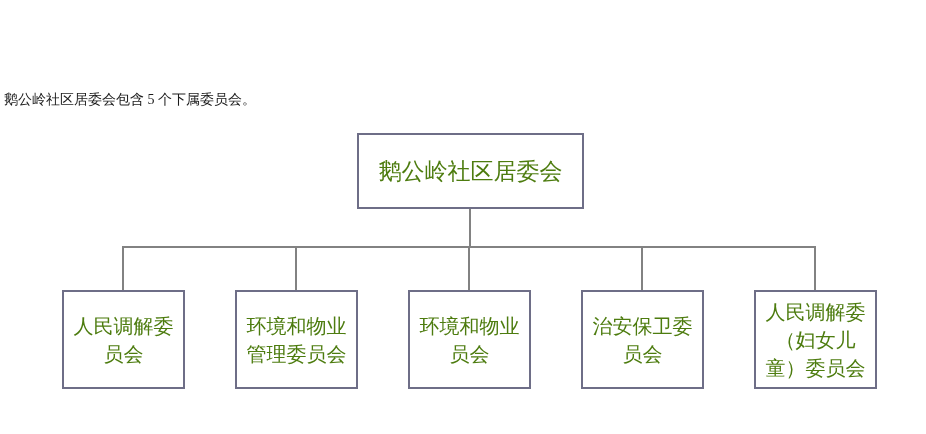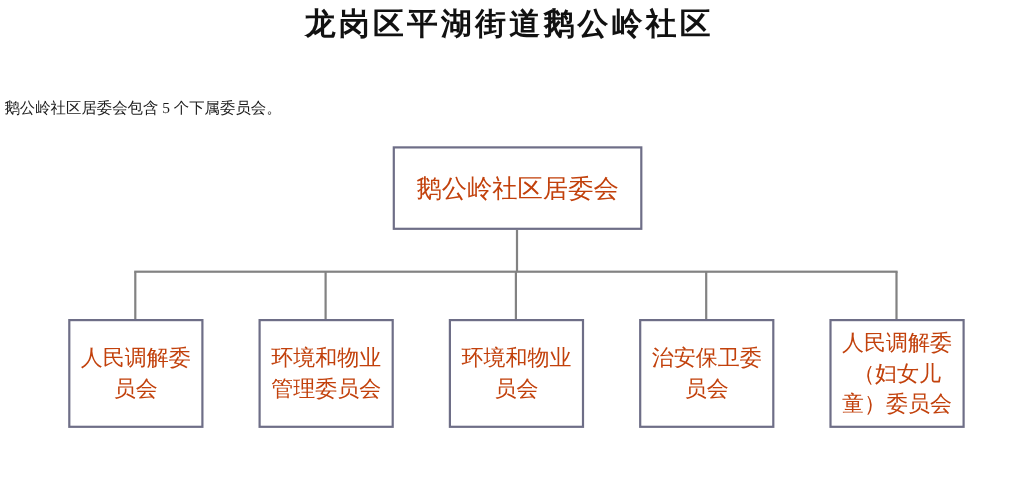--- a/index.html
+++ b/index.html
@@ -45,21 +45,21 @@
   }
   .node {
     position: absolute;
     box-sizing: border-box;
     border: 2px solid #6e6e87;
     background: #ffffff;
     display: flex;
     align-items: center;
     justify-content: center;
     font-family: "Liberation Sans", "DejaVu Sans", sans-serif;
-    color: #c2410c;
+    color: #4d7c0f;
   }
   .node-label {
     display: block;
     text-align: center;
     white-space: pre-line;
   }
   .node-root {
     left: 357px;
     top: 133px;
     width: 227px;
@@ -103,21 +103,20 @@
   .d2 { left: 295px; }
   .d3 { left: 468px; }
   .d4 { left: 641px; }
   .d5 { left: 814px; }
 </style>
 </head>
 <body>
 
 <div class="page">
 
-  <div class="doc-title">龙岗区平湖街道鹅公岭社区</div>
 
   <div class="intro-text">鹅公岭社区居委会包含 5 个下属委员会。</div>
 
   <div class="org-chart">
 
     <div class="node node-root">
       <span class="node-label">鹅公岭社区居委会</span>
     </div>
 
     <div class="line stem"></div>

